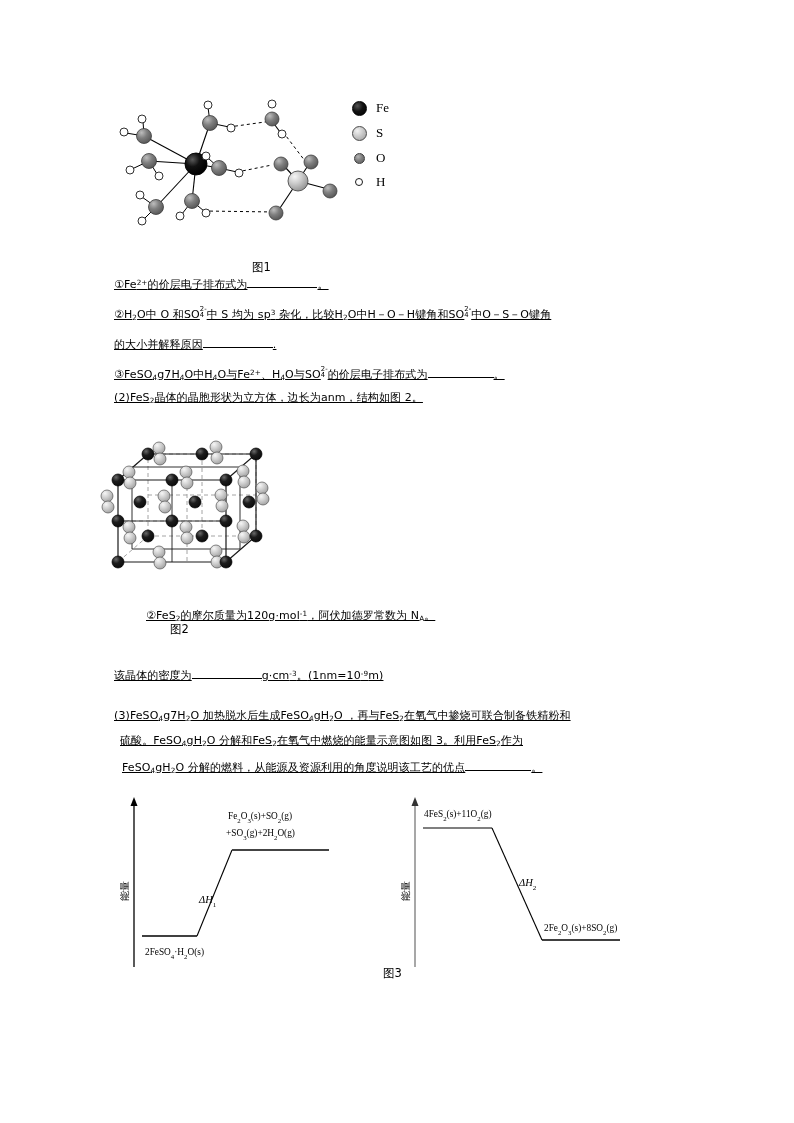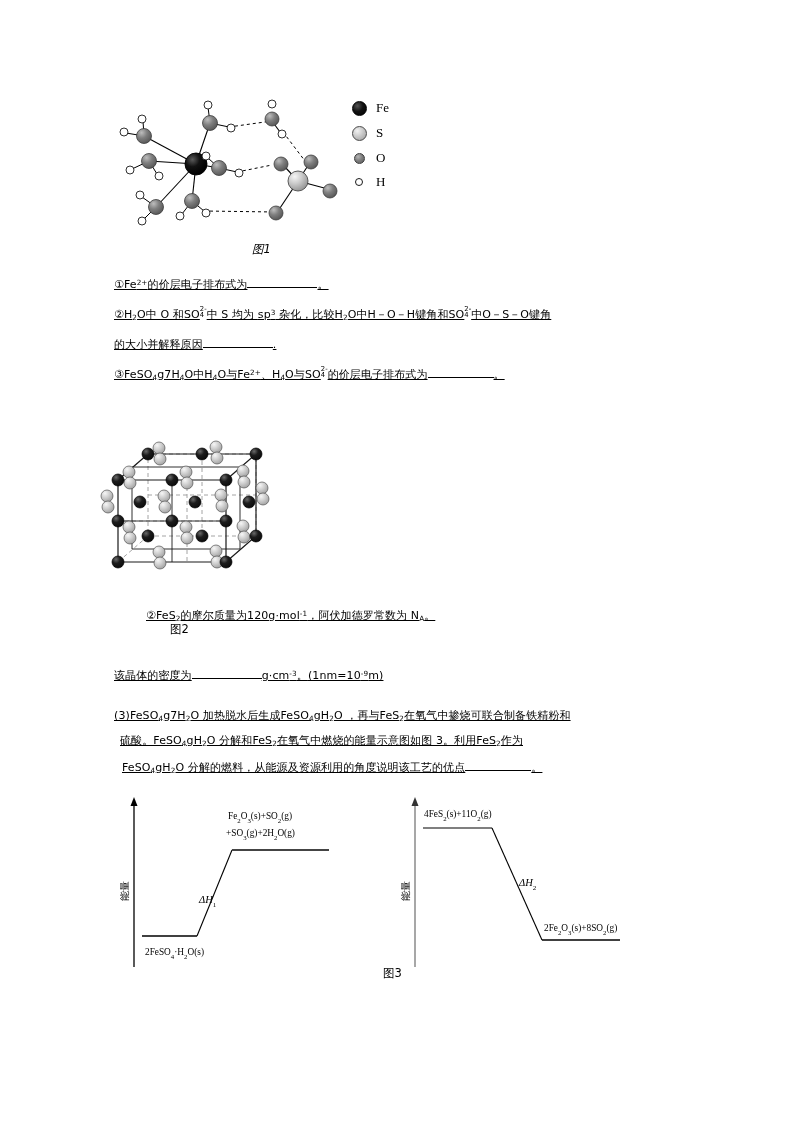--- a/index.html
+++ b/index.html
@@ -245,37 +245,40 @@
     <div class="lg-row" style="left:2px; top:50px;">
       <span class="atom atom-o"></span>
       <span class="lg-label" style="margin-left:2px;">O</span>
     </div>
     <div class="lg-row" style="left:3px; top:74px;">
       <span class="atom atom-h"></span>
       <span class="lg-label" style="margin-left:4px;">H</span>
     </div>
   </div>
 
-  <div class="caption" style="left:252px; top:242px;font-style:italic;">图1</div>
+  <div class="caption" style="left:252px; top:260px;">图1</div>
 
   <div class="line cn" style="left:114px; top:277px;">
     <span>①Fe</span><sup>2+</sup><span>的价层电子排布式为</span><span class="blank b70"></span><span>。</span>
   </div>
 
   <div class="line cn" style="left:114px; top:307px;">
     <span>②H</span><sub>2</sub><span>O中 O 和SO</span><span class="stack"><i class="up">2-</i><i class="dn">4</i></span><span>中 S 均为 </span><span>sp</span><sup>3</sup><span> 杂化，比较H</span><sub>2</sub><span>O中H－O－H键角和SO</span><span class="stack"><i class="up">2-</i><i class="dn">4</i></span><span>中O－S－O键角</span>
   </div>
   <div class="line cn" style="left:114px; top:337px;">
     <span>的大小并解释原因</span><span class="blank b70"></span><span>.</span>
   </div>
 
   <div class="line cn" style="left:114px; top:367px;">
     <span>③FeSO</span><sub>4</sub><span>g7H</span><sub>4</sub><span>O中H</span><sub>4</sub><span>O与Fe</span><sup>2+</sup><span>、H</span><sub>4</sub><span>O与SO</span><span class="stack"><i class="up">2-</i><i class="dn">4</i></span><span>的价层电子排布式为</span><span class="blank b66"></span><span>。</span>
   </div>
 
+  <div class="line cn" style="left:114px; top:390px;">
+    <span>(2)FeS</span><sub>2</sub><span>晶体的晶胞形状为立方体，边长为anm，结构如图 2。</span>
+  </div>
 
   <div id="fig2">
     <svg width="210" height="142" viewBox="0 0 210 142" xmlns="http://www.w3.org/2000/svg">
       <defs>
         <radialGradient id="cFe" cx="34%" cy="28%" r="75%">
           <stop offset="0%" stop-color="#6a6a6a"></stop>
           <stop offset="45%" stop-color="#1c1c1c"></stop>
           <stop offset="100%" stop-color="#0b0b0b"></stop>
         </radialGradient>
         <radialGradient id="cS" cx="34%" cy="28%" r="75%">

